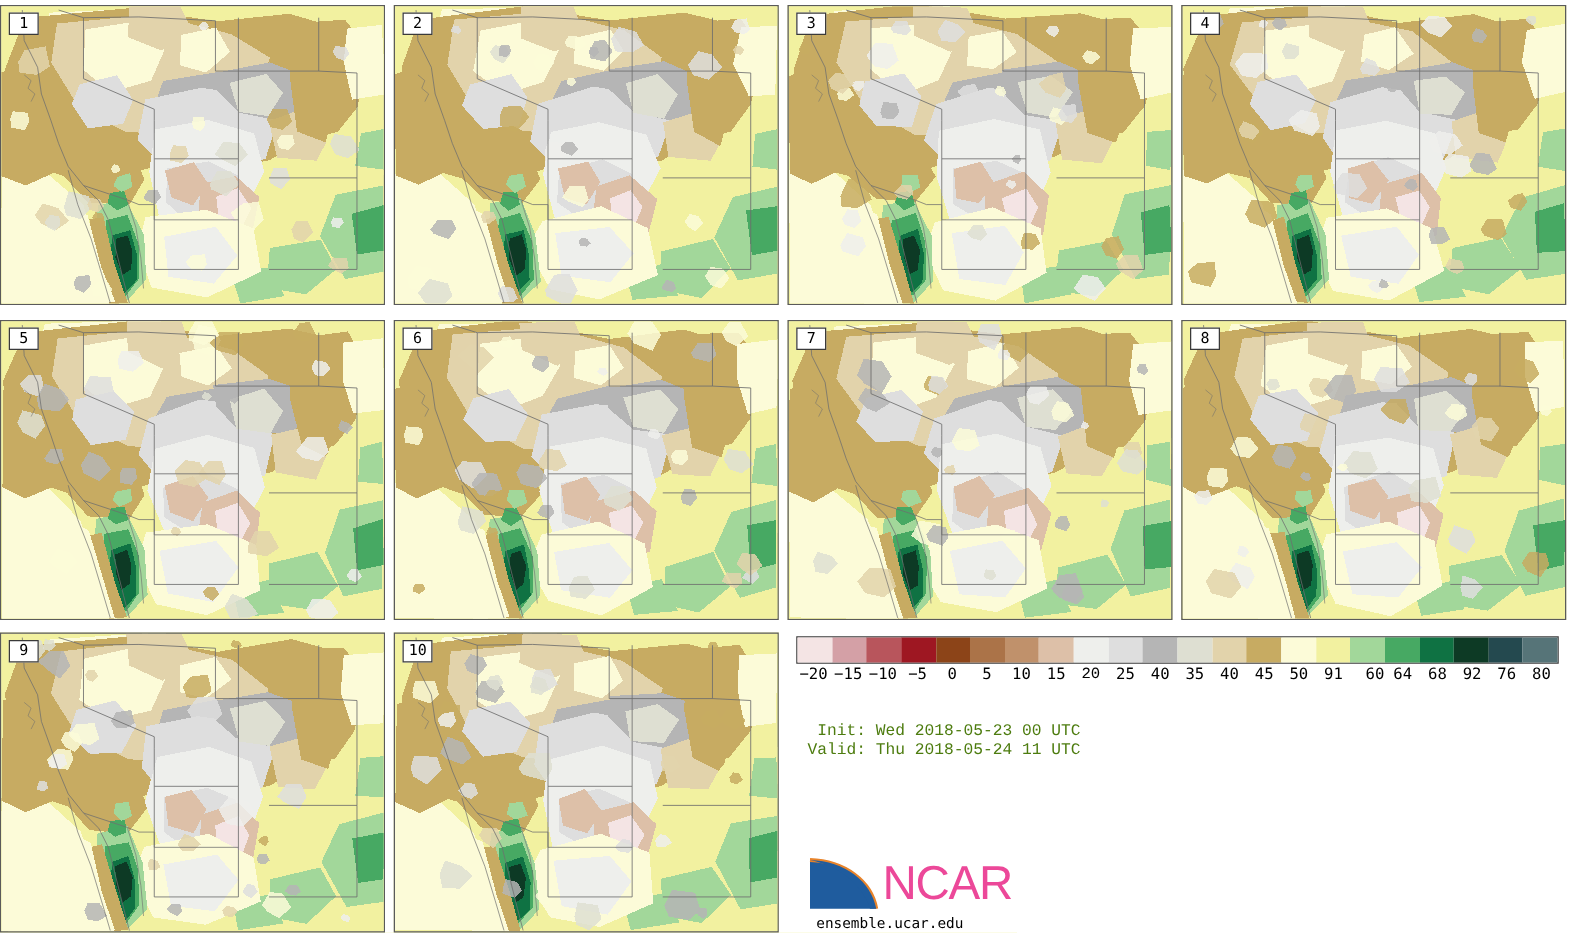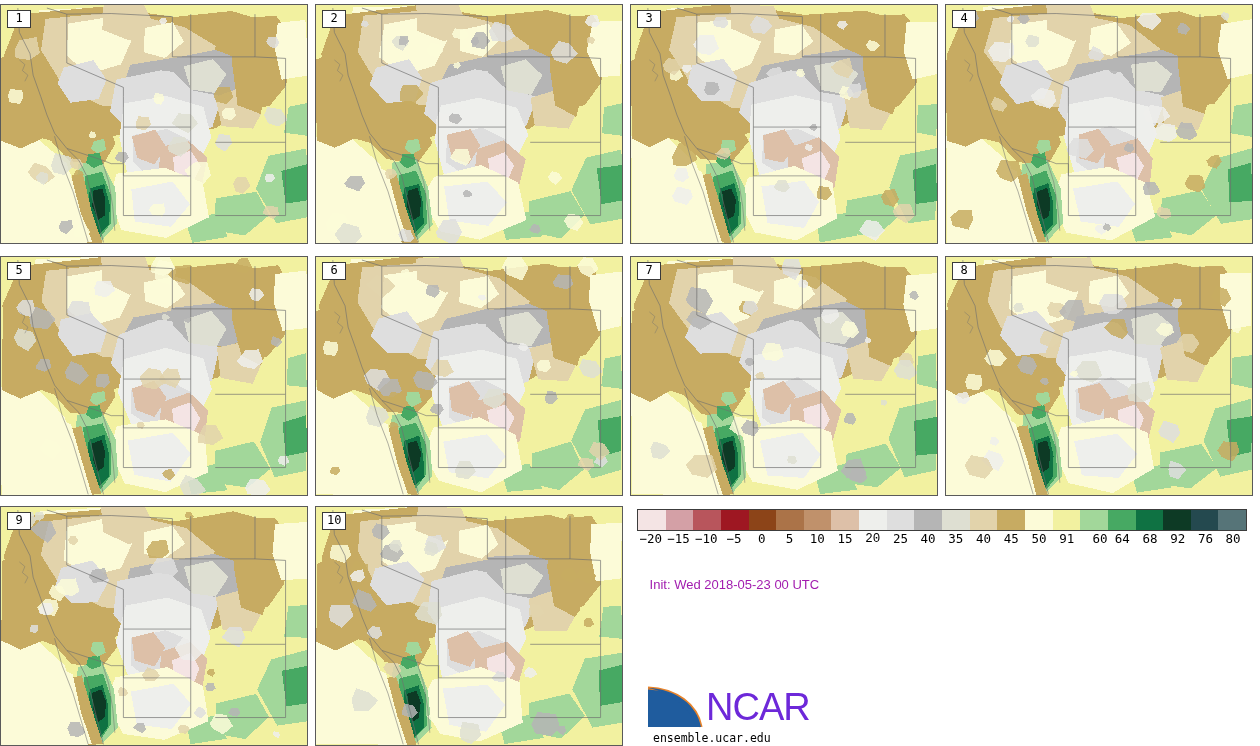--- a/index.html
+++ b/index.html
@@ -90,24 +90,24 @@
   #caption-title {
     font-family: "DejaVu Sans Mono", "Liberation Mono", monospace;
     font-size: 15.5px;
     font-weight: bold;
     color: #000;
     letter-spacing: 0px;
     line-height: 20px;
     white-space: pre;
   }
   .caption-line {
-    font-family: Liberation Sans, sans-serif;
+    font-family: Liberation Mono, monospace;
     font-size: 13px;
     line-height: 15px;
-    color: #a21caf;
+    color: #4d7c0f;
     white-space: pre;
   }
   #caption-init { margin-top: 12px; }
 
   
   #ncar-logo {
     position: absolute;
     left: 646px;
     top: 684px;
     width: 260px;
@@ -115,21 +115,21 @@
   }
   #ncar-mark { position: absolute; left: 0; top: 0; }
   #ncar-wordmark {
     position: absolute;
     left: 60px;
     top: 2px;
     font-family: "Liberation Sans", "DejaVu Sans", sans-serif;
     font-size: 38px;
     font-weight: 400;
     letter-spacing: -1px;
-    color: #6d28d9;
+    color: #ec4899;
     line-height: 42px;
   }
   #ncar-url {
     position: absolute;
     left: 7px;
     top: 48px;
     font-family: "DejaVu Sans Mono", "Liberation Mono", monospace;
     font-size: 11.5px;
     line-height: 13px;
     color: #000;
@@ -1018,20 +1018,21 @@
       <div class="cb-tick" style="left: 485.227px;">64</div>
       <div class="cb-tick" style="left: 512.955px;">68</div>
       <div class="cb-tick" style="left: 540.682px;">92</div>
       <div class="cb-tick" style="left: 568.409px;">76</div>
       <div class="cb-tick" style="left: 596.136px;">80</div>
     </div>
 </div>
 
 <div id="caption-block">
   <div id="caption-init" class="caption-line"> Init: Wed 2018-05-23 00 UTC</div>
+  <div class="caption-line">Valid: Thu 2018-05-24 11 UTC</div>
 </div>
 
 <div id="ncar-logo">
   <svg id="ncar-mark" width="58" height="46" viewBox="0 0 58 46">
     <path d="M2,4 C30,5 51,21 55,43 L2,43 Z" fill="#1f5c9e"></path>
     <path d="M2,4 C30,5 51,21 55,43" fill="none" stroke="#e8832a" stroke-width="3.2"></path>
     <path d="M2,4 C26,9 44,24 50,43 L55,43 C51,21 30,5 2,4 Z" fill="#1f5c9e"></path>
     <path d="M2,9 C24,13 41,27 47,43 L41,43 C35,29 21,16 2,12 Z" fill="#ffffff" opacity="0.0"></path>
   </svg>
   <div id="ncar-wordmark">NCAR</div>

